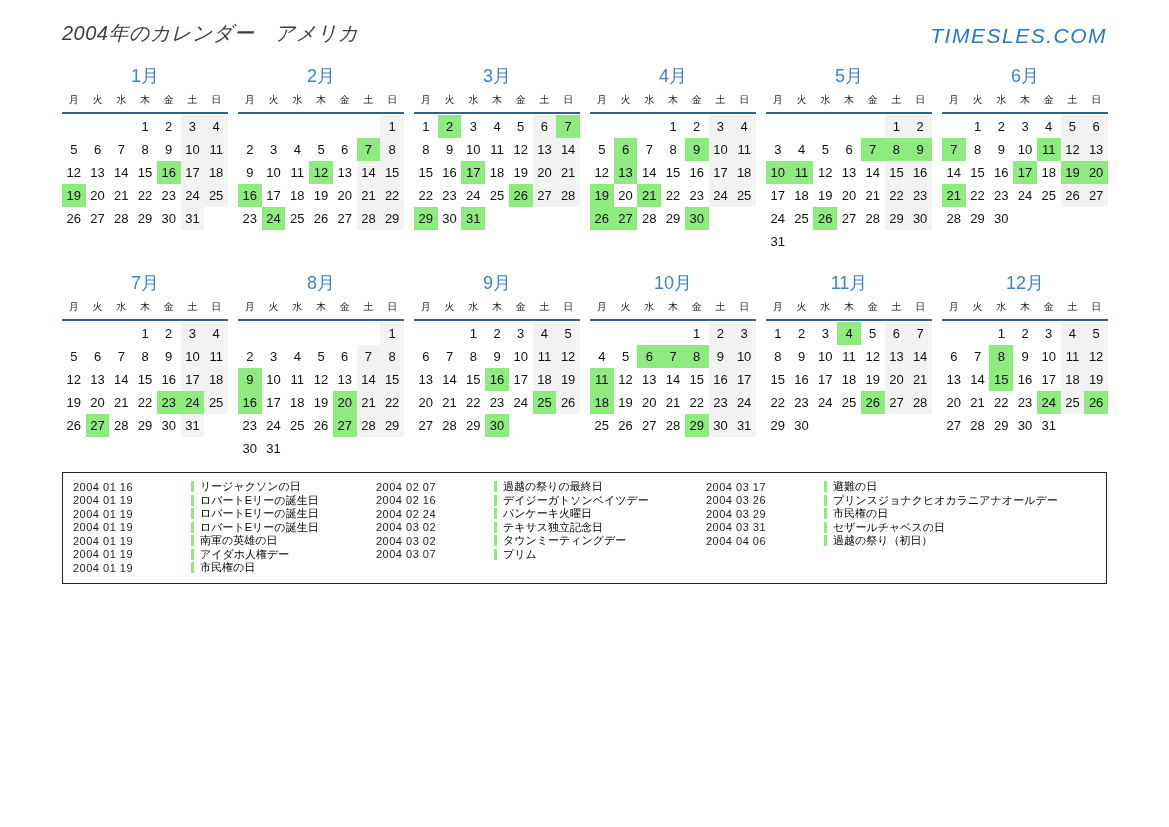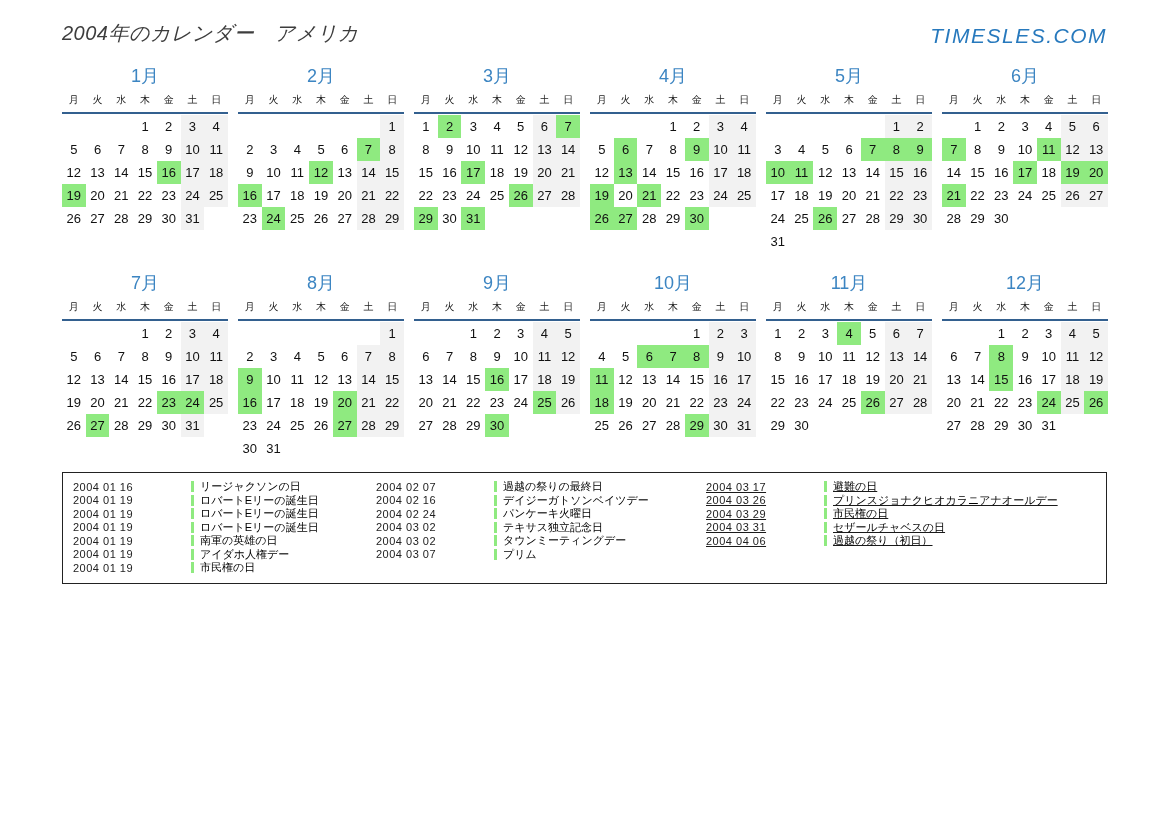--- a/index.html
+++ b/index.html
@@ -35,21 +35,21 @@
   .legend-box {
     margin:12px 62px 0 62px;
     border:1px solid #222;
     padding:7px 10px 8px 10px;
     display:flex;
     font-size:11px;
   }
   .legend-col { display:flex; flex-direction:column; }
   .legend-col.c1 { width:303px; }
   .legend-col.c2 { width:330px; }
-  .legend-col.c3 { flex:1;text-decoration:underline; }
+  .legend-col.c3 { flex:1; }
   .legend-row { display:flex; align-items:center; height:13.5px; }
   .legend-date { width:118px; color:#222; letter-spacing:0.5px; flex:none; }
   .legend-bar { width:3px; height:11px; background:#8fea80; margin-right:6px; flex:none; }
   .legend-name { color:#000; white-space:nowrap; }
 </style>
 </head>
 <body>
 
 <div class="header">
   <div class="page-title">2004年のカレンダー　アメリカ</div>

